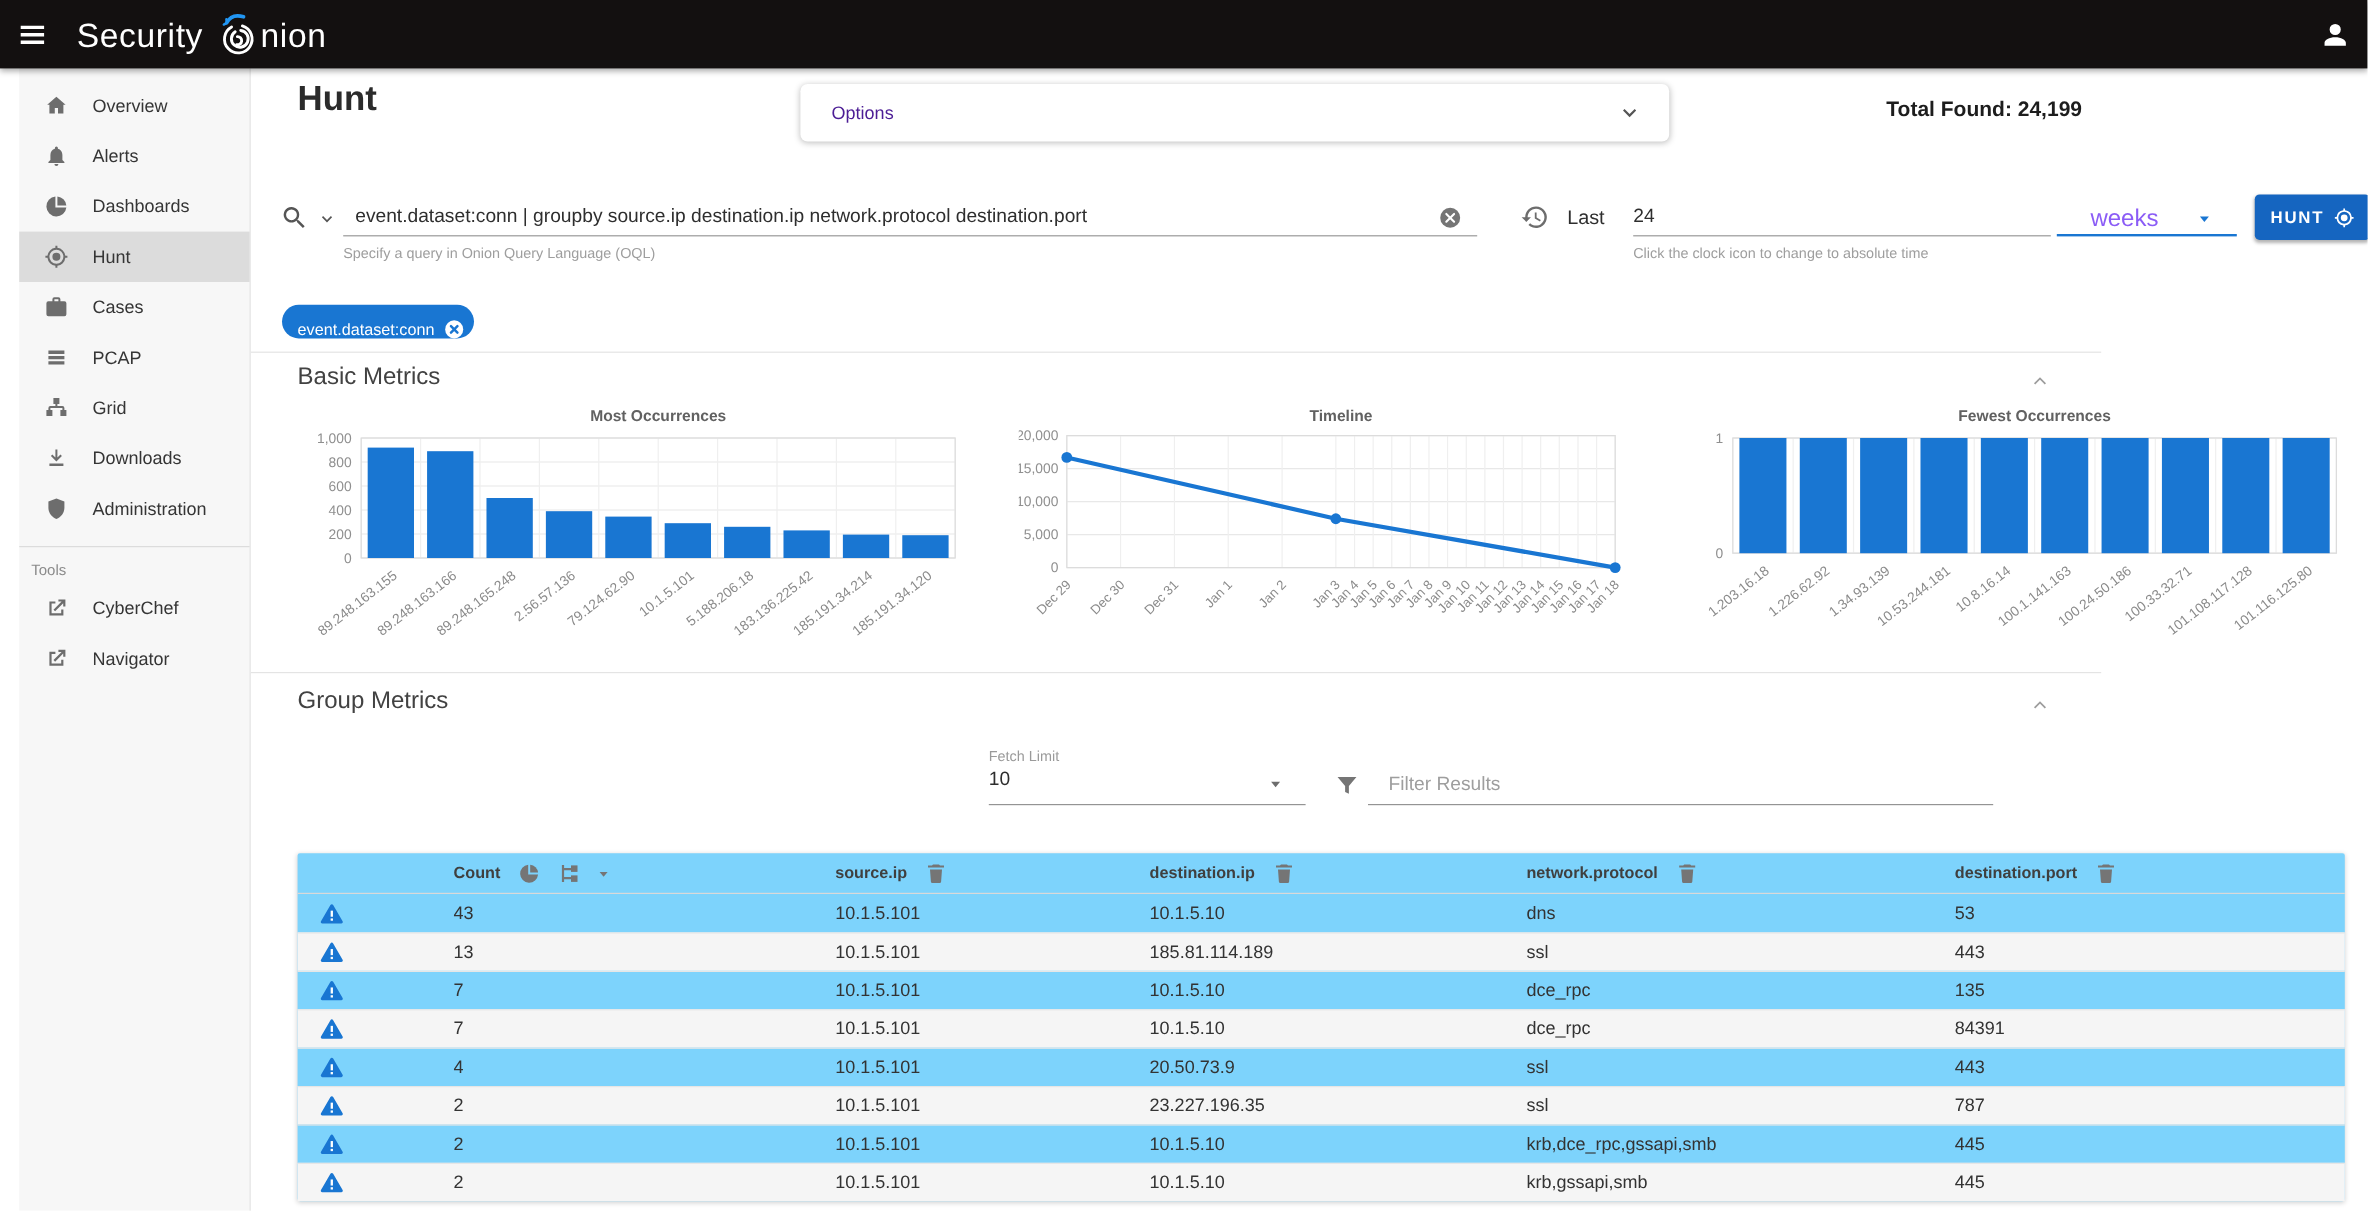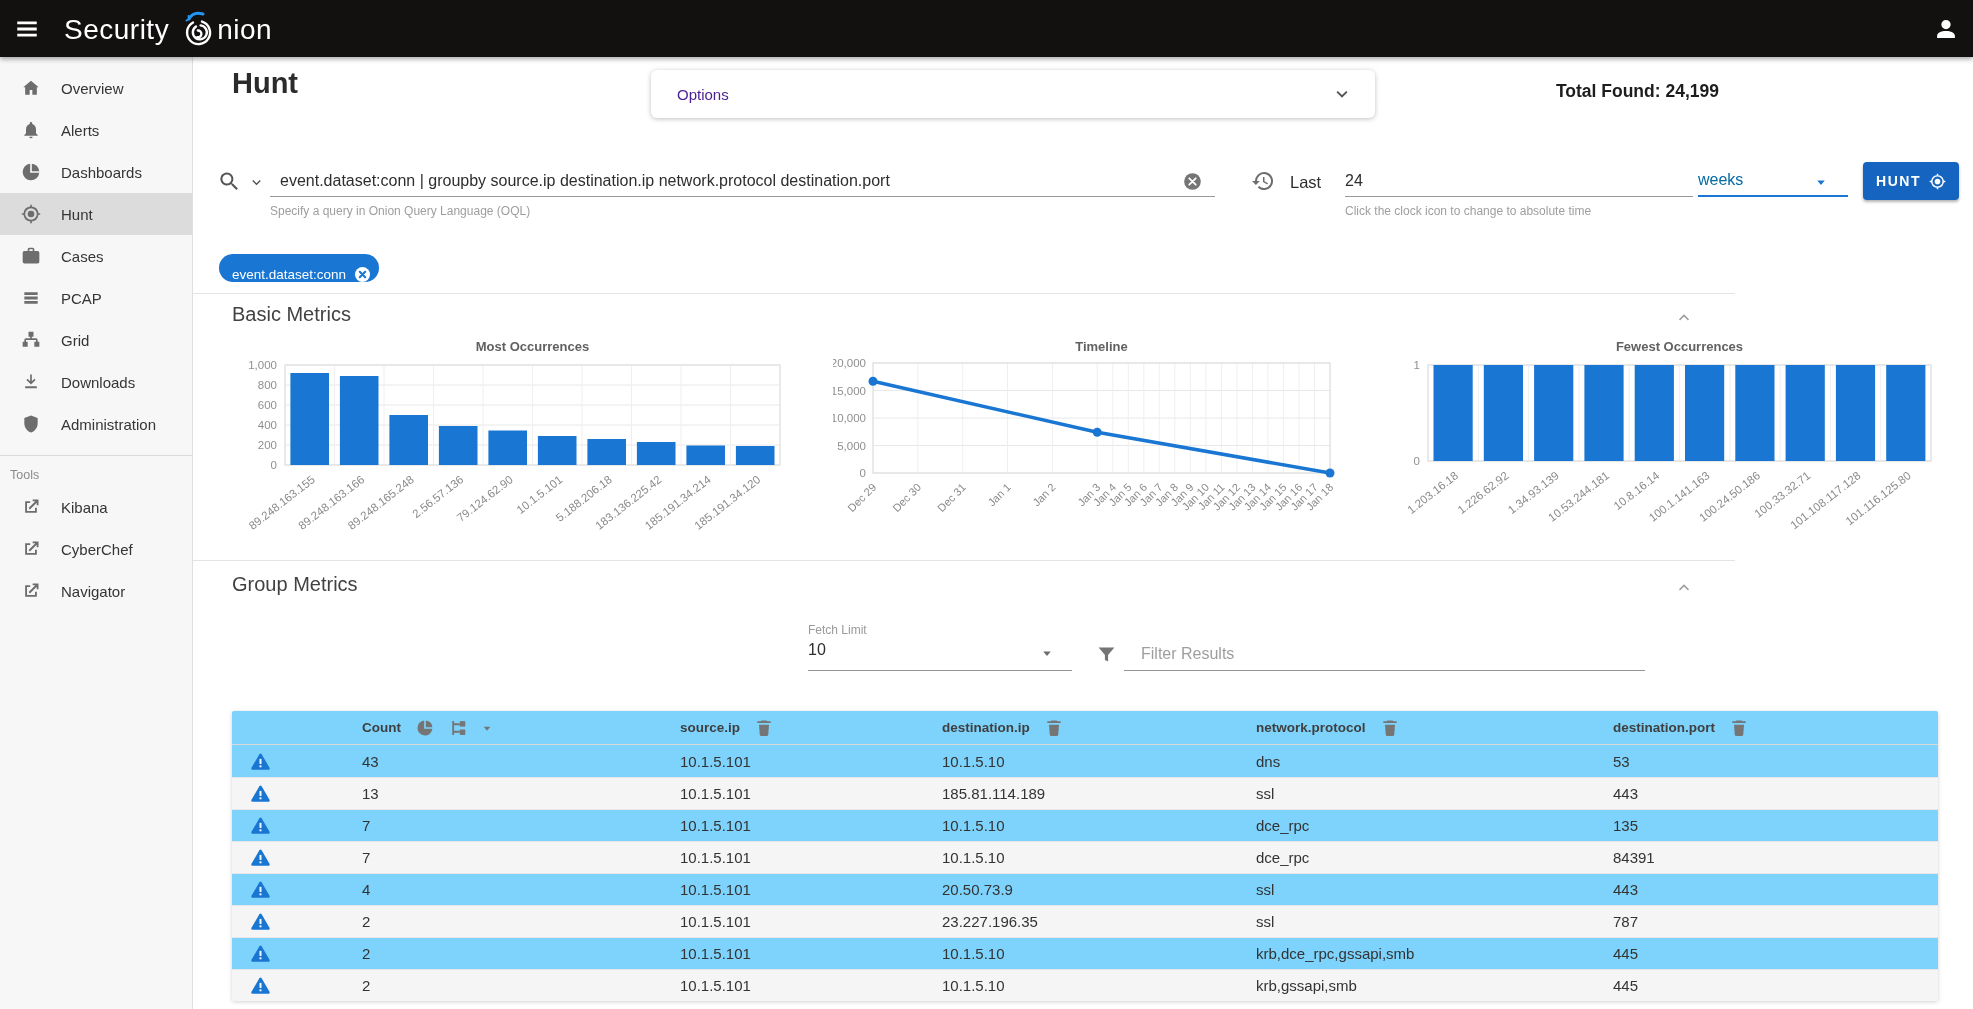--- a/index.html
+++ b/index.html
@@ -10,21 +10,21 @@
   
   .topbar { position:absolute; left:0; top:0; width:100%; height:57px; background:#131010;
             box-shadow:0 2px 5px rgba(0,0,0,.35); z-index:10; }
   .menu-btn { position:absolute; left:14px; top:16px; width:26px; height:26px; color:#fff; cursor:pointer; }
   .brand { position:absolute; left:64px; top:9px; display:flex; align-items:center; color:#fff;
            font-size:28px; letter-spacing:.5px; }
   .brand .onion { display:inline-block; width:38px; height:42px; margin:0 1px 0 9px; }
   .user-btn { position:absolute; right:14px; top:16px; width:26px; height:26px; color:#fff; cursor:pointer; }
 
   
-  .shell { position:absolute; top:57px; left:0; width:1735px; height:952px; display:flex; }
+  .shell { position:absolute; top:57px; left:16px; width:1735px; height:952px; display:flex; }
   .sidebar { width:193px; height:100%; background:#f7f7f7; border-right:1px solid #e0e0e0; padding-top:10px; }
   .side-item { height:42px; display:flex; align-items:center; padding-left:21px; cursor:pointer; }
   .side-item.active { background:#dcdcdc; }
   .side-item .icon { width:20px; height:20px; color:#6d6d6d; margin-right:20px; flex:none; }
   .side-item .lbl { font-size:15px; color:#353535; }
   .side-divider { border-top:1px solid #dcdcdc; margin-top:10px; }
   .tools-label { font-size:12.5px; color:#8b8b8b; padding:12px 0 4px 10px; }
 
   .main { position:relative; flex:1; background:#fff; }
 
@@ -45,21 +45,21 @@
   .q-underline { position:absolute; left:77px; top:139px; width:945px; height:1px; background:#999; }
   .q-clear  { position:absolute; left:989px; top:114px; width:21px; height:21px; color:#757575; cursor:pointer; }
   .q-hint   { position:absolute; left:77px; top:147px; font-size:12px; color:#9e9e9e; }
   .t-history{ position:absolute; left:1058px; top:112px; width:24px; height:24px; color:#6d6d6d; cursor:pointer; }
   .t-last   { position:absolute; left:1097px; top:116px; font-size:16.5px; color:#2e2e2e; }
   .t-dur    { position:absolute; left:1152px; top:112px; width:340px; font-size:16px; color:#2e2e2e;
               border:none; outline:none; background:transparent; height:24px; }
   .t-underline { position:absolute; left:1152px; top:139px; width:348px; height:1px; background:#999; }
   .t-hint   { position:absolute; left:1152px; top:147px; font-size:12px; color:#9e9e9e; }
   .u-select { position:absolute; left:1505px; top:114px; width:150px; cursor:pointer; }
-  .u-select .val { font-size:16px; color:#0369a1; }
+  .u-select .val { font-size:20px; color:#8b5cf6;margin-left:28px; }
   .u-select .icon { position:absolute; right:18px; top:2px; width:18px; height:18px; color:#1976d2; }
   .u-underline { position:absolute; left:1505px; top:138px; width:150px; height:2px; background:#1976d2; }
   .hunt-btn { position:absolute; left:1670px; top:105px; width:96px; height:38px; background:#1565c0;
               border:none; border-radius:4px; color:#fff; font-size:14px; font-weight:700; letter-spacing:1.5px;
               display:flex; align-items:center; justify-content:center; gap:8px; cursor:pointer;
               box-shadow:0 2px 3px rgba(0,0,0,.3); font-family:inherit; }
   .hunt-btn .icon { width:17px; height:17px; color:#fff; }
 
   
   .chip { position:absolute; left:26px; top:197px; height:28px; background:#1976d2; border-radius:14px;
@@ -212,28 +212,20 @@
               <svg viewBox="0 0 24 24" fill="currentColor">
                 <path d="M12 1.8 4 4.8V11c0 5 3.4 9.6 8 11.2 4.6-1.6 8-6.2 8-11.2V4.8z"></path>
               </svg>
             </span>
             <span class="lbl">Administration</span>
           </div>
         </div>
       <div class="side-divider"></div>
       <div class="tools-label">Tools</div>
       <div id="side-tools">
-          <div class="side-item">
-            <span class="icon">
-              <svg viewBox="0 0 24 24" fill="currentColor">
-                <path d="M14 3h7v7h-2.2V6.8l-8.1 8.1-1.6-1.6 8.1-8.1H14zM5 5h6v2.2H7.2v9.6h9.6V13H19v6H5z"></path>
-              </svg>
-            </span>
-            <span class="lbl">Kibana</span>
-          </div>
           <div class="side-item">
             <span class="icon">
               <svg viewBox="0 0 24 24" fill="currentColor">
                 <path d="M14 3h7v7h-2.2V6.8l-8.1 8.1-1.6-1.6 8.1-8.1H14zM5 5h6v2.2H7.2v9.6h9.6V13H19v6H5z"></path>
               </svg>
             </span>
             <span class="lbl">CyberChef</span>
           </div>
           <div class="side-item">
             <span class="icon">

